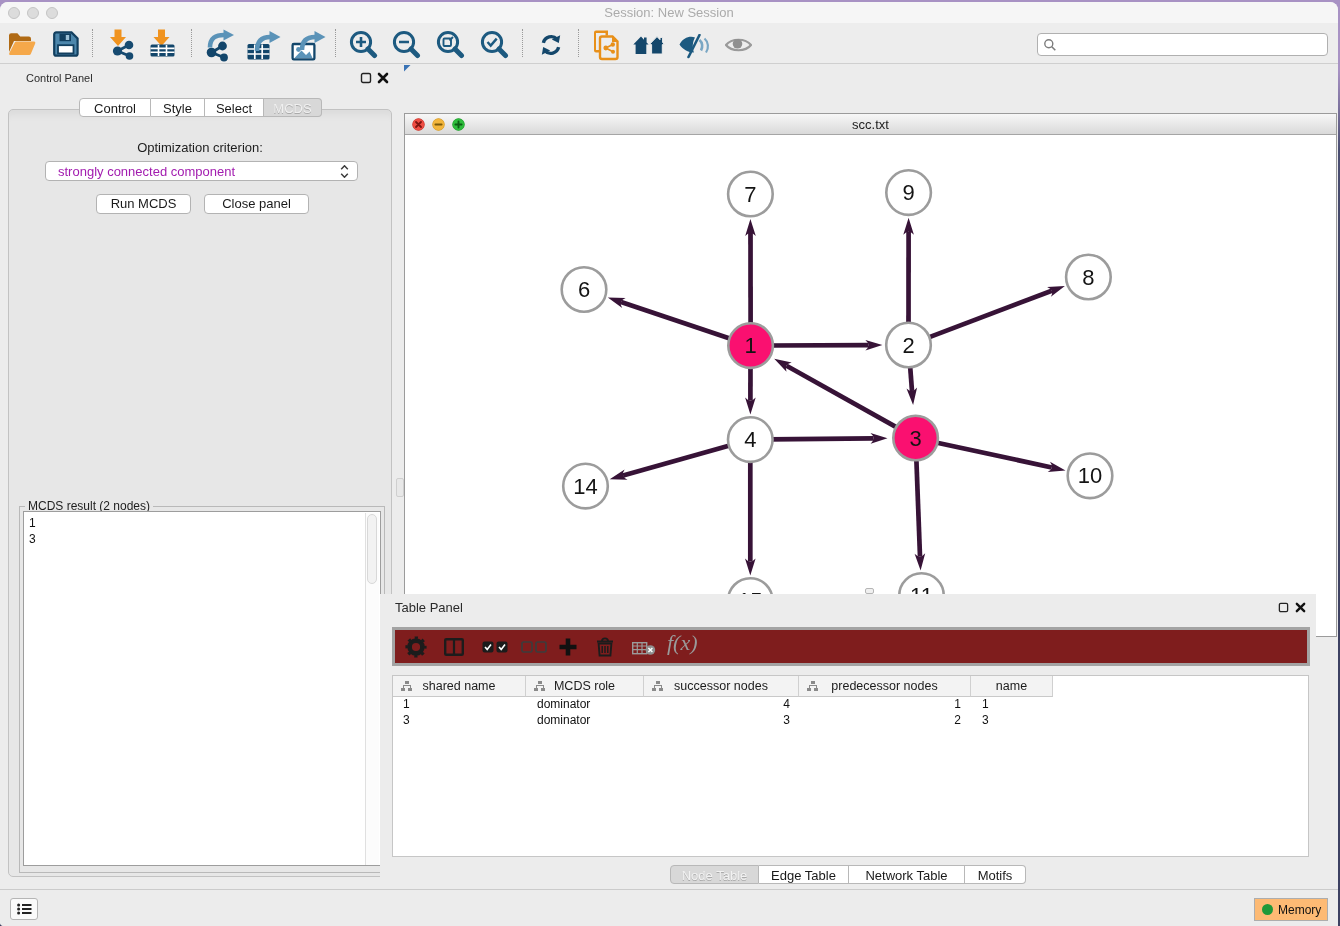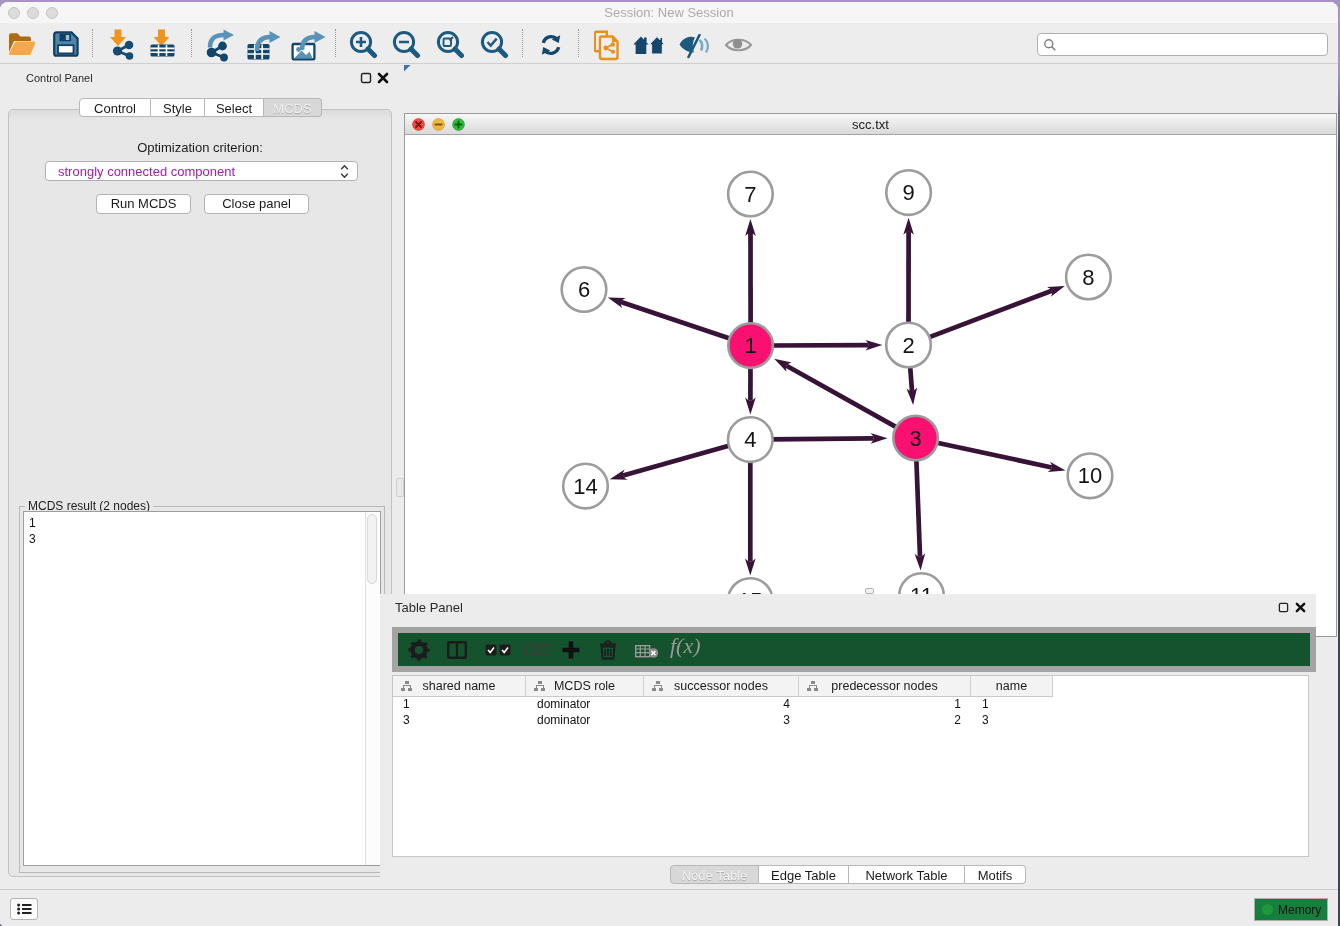--- a/index.html
+++ b/index.html
@@ -31,21 +31,21 @@
 #fs-white{position:absolute;left:3px;top:4px;width:356px;height:353px;background:#fff;border:1px solid #9d9d9d;font-size:12px;color:#111;}
 
 #netframe{position:absolute;left:404px;top:63px;width:933px;height:524px;border:1px solid #9b9b9b;background:#fff;box-sizing:border-box;margin-top:48px;}
 #nf-title{position:absolute;left:0;top:0;width:100%;height:20px;background:linear-gradient(#f7f7f7,#d9d9d9);border-bottom:1px solid #a5a5a5;}
 #nf-text{position:absolute;left:0;top:3px;width:100%;text-align:center;font-size:13px;color:#1c1c1c;}
 .light{position:absolute;top:4px;width:13px;height:13px;border-radius:50%;}
 #graph{position:absolute;left:0;top:20px;}
 
 #tpanel{position:absolute;left:380px;top:592px;width:936px;height:294px;background:#ececec;}
 #tp-title{position:absolute;left:15px;top:6px;font-size:13px;color:#2b2b2b;}
-#tp-toolbar{position:absolute;left:12px;top:33px;width:912px;height:33px;background:#14532d;border:6px solid #a3a3a3;}
+#tp-toolbar{position:absolute;left:12px;top:33px;width:912px;height:33px;background:#7f1d1d;border:3px solid #a3a3a3;}
 #tp-table{position:absolute;left:12px;top:81px;width:915px;height:180px;background:#fff;border:1px solid #c6c6c6;}
 #bottomtabs{position:absolute;left:290px;top:271px;height:19px;font-size:13px;}
 .btab{position:absolute;top:0;height:19px;line-height:19px;text-align:center;background:#fff;border:1px solid #b8b8b8;box-sizing:border-box;color:#1a1a1a;}
 .tbi{position:absolute;top:5px;}
 .th{position:absolute;top:0;height:21px;box-sizing:border-box;background:#f3f3f3;border-right:1px solid #d0d0d0;border-bottom:1px solid #c9c9c9;font-size:12.5px;color:#1c1c1c;text-align:center;line-height:21px;}
 .sorti{position:absolute;left:8px;top:5px;width:11px;height:10px;background:
  linear-gradient(#8a8a8a,#8a8a8a) 3.5px 0/4px 3px no-repeat,
  linear-gradient(#8a8a8a,#8a8a8a) 0 6.5px/4px 3.5px no-repeat,
  linear-gradient(#8a8a8a,#8a8a8a) 7px 6.5px/4px 3.5px no-repeat,
  linear-gradient(#8a8a8a,#8a8a8a) 1.5px 3.5px/8px 1px no-repeat,
@@ -369,21 +369,21 @@
   </div>
   <div id="statusbar">
     <div style="position:absolute;left:10px;top:8px;width:28px;height:22px;background:#fafafa;border:1px solid #b5b5b5;border-radius:3px;box-sizing:border-box;">
       <svg style="position:absolute;left:6px;top:4px;" width="15" height="12" viewBox="0 0 15 12">
         <circle cx="1.6" cy="2" r="1.5" fill="#222"></circle>
           <circle cx="1.6" cy="6" r="1.5" fill="#222"></circle>
           <circle cx="1.6" cy="10" r="1.5" fill="#222"></circle>
         <path d="M5,2 h9.5 M5,6 h9.5 M5,10 h9.5" stroke="#222" stroke-width="2.2"></path>
       </svg>
     </div>
-    <div style="position:absolute;left:1254px;top:8px;width:74px;height:23px;background:#15803d;border:1px solid #adadad;box-sizing:border-box;">
+    <div style="position:absolute;left:1254px;top:8px;width:74px;height:23px;background:#fdba74;border:1px solid #adadad;box-sizing:border-box;">
       <div style="position:absolute;left:7px;top:5px;width:11px;height:11px;border-radius:50%;background:#1f9939;"></div>
       <div style="position:absolute;left:23px;top:4px;font-size:12px;color:#111;">Memory</div>
     </div>
   </div>
   <div style="position:absolute;left:396px;top:476px;width:8px;height:19px;background:#e8e8e8;border:1px solid #cfcfcf;border-radius:2px;box-sizing:border-box;"></div>
   <div style="position:absolute;left:865px;top:586px;width:9px;height:6px;background:#f0f0f0;border:1px solid #b5b5b5;border-radius:2px;box-sizing:border-box;"></div>
   <svg style="position:absolute;left:404px;top:63px;" width="7" height="7" viewBox="0 0 7 7">
       <path d="M0,0 H6.5 L0,6.5 Z" fill="#3973b5"></path>
     </svg>
 </div>

